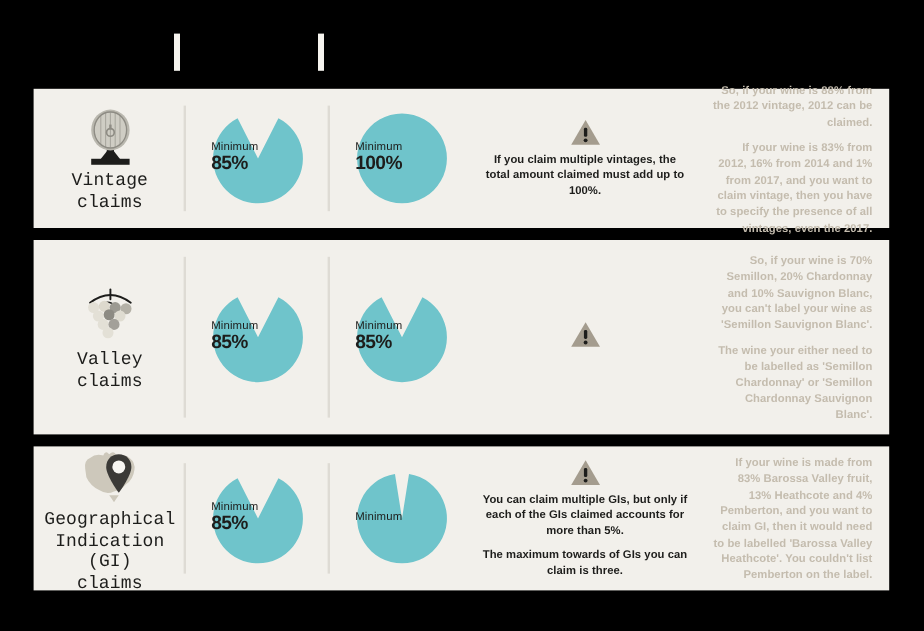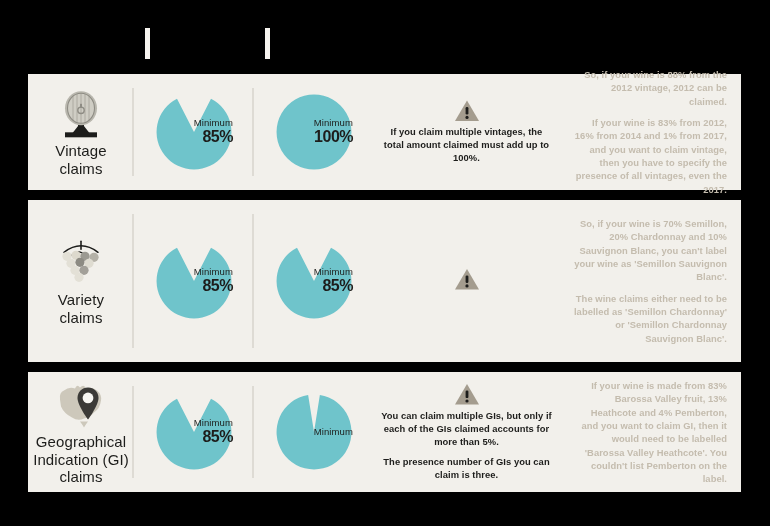--- a/index.html
+++ b/index.html
@@ -41,21 +41,21 @@
 
   .panel-inner {
     position: relative;
     width: 100%;
     height: 100%;
     display: flex;
     align-items: stretch;
   }
 
   
-  .col-title   { width: 106px; flex: none; position: relative; }
+  .col-title   { width: 127px; flex: none; position: relative; font-family: Liberation Mono, monospace; }
   .col-pie1    { width: 120px; flex: none; position: relative; }
   .col-pie2    { width: 120px; flex: none; position: relative; }
   .col-note    { width: 185px; flex: none; position: relative; }
   .col-example { flex: 1 1 auto; position: relative; }
 
   
   .col-pie1::before,
   .col-pie2::before {
     content: "";
     position: absolute;
@@ -86,21 +86,21 @@
     letter-spacing: 0.1px;
   }
 
   
   .pie-wrap { position: relative; width: 78px; height: 78px; }
   .pie-wrap svg { display: block; }
   .pie-text {
     position: absolute;
     left: 0; right: 0; top: 50%;
     transform: translateY(-52%);
-    text-align: right;
+    text-align: left;
     pointer-events: none;
   }
   .pie-min {
     display: block;
     font-size: 9.5px;
     color: #1d1d1b;
     letter-spacing: .1px;
     line-height: 1;
     margin-bottom: 1px;
   }
@@ -252,21 +252,21 @@
               <circle cx="19" cy="28" r="4.6" fill="#e3e0d6"></circle>
               <circle cx="28" cy="27" r="4.6" fill="#8d8b83"></circle>
               <circle cx="37" cy="28" r="4.6" fill="#dfdcd1"></circle>
               <circle cx="23" cy="35" r="4.6" fill="#e3e0d6"></circle>
               <circle cx="32" cy="35" r="4.6" fill="#a3a099"></circle>
               <circle cx="27" cy="42" r="4.6" fill="#e3e0d6"></circle>
             </g>
           </svg>
         </span>
         <div class="cat-label">
-          <span>Variety</span><br>
+          <span>Valley</span><br>
           <span>claims</span>
         </div>
       </div>
     </div>
 
     <div class="col-pie1">
       <div class="col-center">
         <div class="pie-wrap">
           <svg viewBox="0 0 100 100" width="78" height="78" aria-hidden="true">
             <path class="pie-slice" fill="#6fc4cb" d="M 50 50 L 71.79 7.23 A 48 48 0 1 1 28.21 7.23 Z"></path>
@@ -304,21 +304,21 @@
             </svg>
           </span>
         </div>
       </div>
     </div>
 
     <div class="col-example">
       <div class="col-center">
         <div class="example-block">
           <p class="ex-p">So, if your wine is 70% Semillon, 20% Chardonnay and 10% Sauvignon Blanc, you can't label your wine as 'Semillon Sauvignon Blanc'.</p>
-          <p class="ex-p">The wine claims either need to be labelled as 'Semillon Chardonnay' or 'Semillon Chardonnay Sauvignon Blanc'.</p>
+          <p class="ex-p">The wine your either need to be labelled as 'Semillon Chardonnay' or 'Semillon Chardonnay Sauvignon Blanc'.</p>
         </div>
       </div>
     </div>
 
   </div>
 </section>
 
 <section class="panel" id="panel-gi">
   <div class="panel-inner">
 
@@ -373,21 +373,21 @@
       <div class="col-center">
         <div class="note-block">
           <span class="warn-icon">
             <svg viewBox="0 0 26 23" width="26" height="23" aria-hidden="true">
               <path d="M13 1.5 L25 22 L1 22 Z" fill="#a49c8e"></path>
               <rect x="11.6" y="8" width="2.8" height="7.5" rx="1.2" fill="#1d1d1b"></rect>
               <circle cx="13" cy="18.4" r="1.6" fill="#1d1d1b"></circle>
             </svg>
           </span>
           <p class="note-p">You can claim multiple GIs, but only if each of the GIs claimed accounts for more than 5%.</p>
-          <p class="note-p">The presence number of GIs you can claim is three.</p>
+          <p class="note-p">The maximum towards of GIs you can claim is three.</p>
         </div>
       </div>
     </div>
 
     <div class="col-example">
       <div class="col-center">
         <div class="example-block">
           <p class="ex-p">If your wine is made from 83% Barossa Valley fruit, 13% Heathcote and 4% Pemberton, and you want to claim GI, then it would need to be labelled 'Barossa Valley Heathcote'. You couldn't list Pemberton on the label.</p>
         </div>
       </div>

